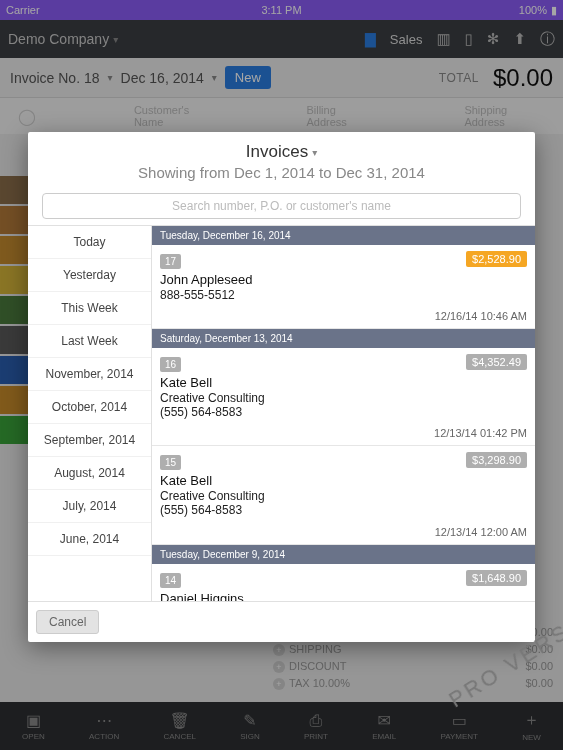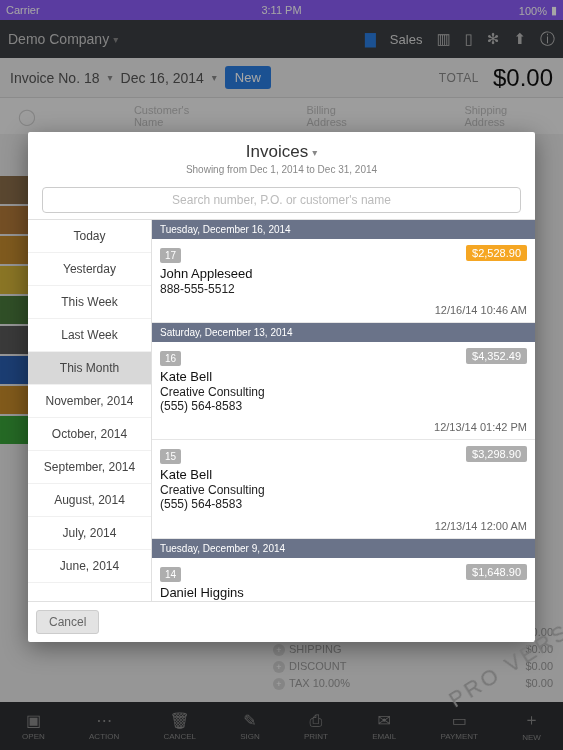--- a/index.html
+++ b/index.html
@@ -1,20 +1,20 @@
 <!DOCTYPE html>
 <html><head>
 <meta charset="utf-8">
 <style>
 *{box-sizing:border-box;margin:0;padding:0;font-family:-apple-system,"Helvetica Neue",Arial,sans-serif;-webkit-font-smoothing:antialiased}
 body{width:563px;height:750px;overflow:hidden;position:relative;background:#e6e6e6}
 
 .status-bar{height:20px;background:#8b5cf6;color:#fff;display:flex;align-items:center;justify-content:space-between;font-size:11px;padding:0 6px}
 .status-bar .center{position:absolute;left:50%;transform:translateX(-50%)}
-.status-bar .right{display:flex;align-items:flex-end;gap:4px}
+.status-bar .right{display:flex;align-items:center;gap:4px}
 
 .topbar{height:38px;background:#3b3e42;color:#c9c9c9;display:flex;align-items:center;padding:0 8px;font-size:14px;gap:8px}
 .topbar .company{display:flex;align-items:center;gap:4px}
 .chev{font-size:10px;color:#888}
 .topbar-right{margin-left:auto;display:flex;align-items:center;gap:14px}
 .folder-ico{color:#2a7de1}
 .sales-lbl{color:#ddd;font-size:13px}
 .tb-ico{color:#bbb;font-size:15px}
 
 .hdrrow{height:40px;background:#ececec;border-bottom:1px solid #d6d6d6;display:flex;align-items:center;padding:0 10px;font-size:14px;color:#555;gap:8px}
@@ -23,21 +23,21 @@
 .hdrrow .total-amt{font-size:24px;color:#111;font-weight:300;margin-left:6px}
 
 .addr{height:36px;background:#f1f1f1;display:flex;align-items:center;padding:0 18px;font-size:11px;color:#bbb;gap:90px}
 .person-ico{color:#ccc;margin-right:8px;font-size:16px}
 
 .bg-dim{position:absolute;inset:0;background:rgba(0,0,0,0.35);z-index:4}
 
 .modal{position:absolute;left:28px;right:28px;top:132px;bottom:108px;background:#fff;border-radius:2px;z-index:5;display:flex;flex-direction:column;overflow:hidden;box-shadow:0 6px 24px rgba(0,0,0,0.4)}
 .m-head{padding:10px 0 6px;text-align:center}
 .m-head .title{font-size:17px;color:#333;display:inline-flex;align-items:center;gap:4px}
-.m-head .sub{font-size:10px;color:#888;margin-top:2px}
+.m-head .sub{font-size:15px;color:#888;margin-top:2px}
 .m-search{padding:6px 14px}
 .m-search input{width:100%;height:26px;border:1px solid #ccc;border-radius:4px;font-size:12px;text-align:center;color:#555;background:#fff}
 .m-search input::placeholder{color:#bbb}
 .m-body{flex:1;display:flex;overflow:hidden;border-top:1px solid #e0e0e0}
 
 .side{width:124px;border-right:1px solid #e0e0e0;overflow-y:auto}
 .side-hdr{font-size:10px;color:#aaa;text-align:center;padding:6px 0}
 .side-item{height:33px;display:flex;align-items:center;justify-content:center;font-size:12px;color:#444;border-bottom:1px solid #f0f0f0;cursor:pointer}
 .side-item.sel{background:#d8d8d8}
 
@@ -157,21 +157,20 @@
   <div class="m-search">
     <input type="text" placeholder="Search number, P.O. or customer's name" style="">
   </div>
   <div class="m-body">
     <div class="side">
       <div id="side-items">
           <div class="side-item">Today</div>
           <div class="side-item">Yesterday</div>
           <div class="side-item">This Week</div>
           <div class="side-item">Last Week</div>
-          <div class="side-item sel">This Month</div>
           <div class="side-item">November, 2014</div>
           <div class="side-item">October, 2014</div>
           <div class="side-item">September, 2014</div>
           <div class="side-item">August, 2014</div>
           <div class="side-item">July, 2014</div>
           <div class="side-item">June, 2014</div>
         </div>
     </div>
     <div class="list" id="list">
         <div class="day-hdr">Tuesday, December 16, 2014</div>

